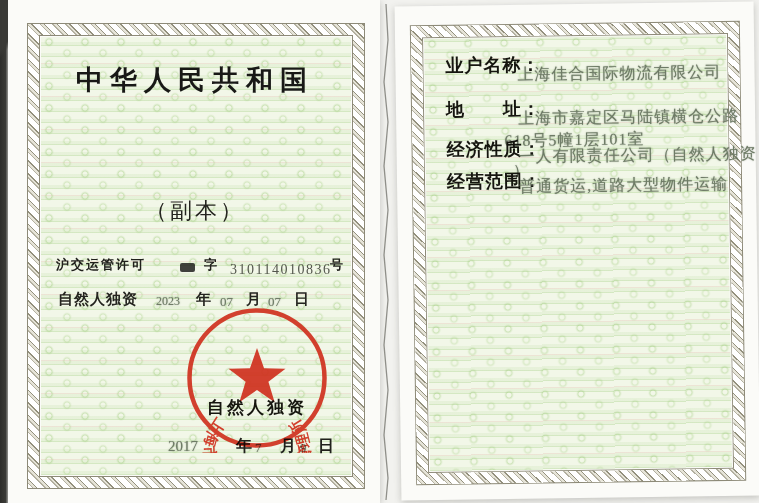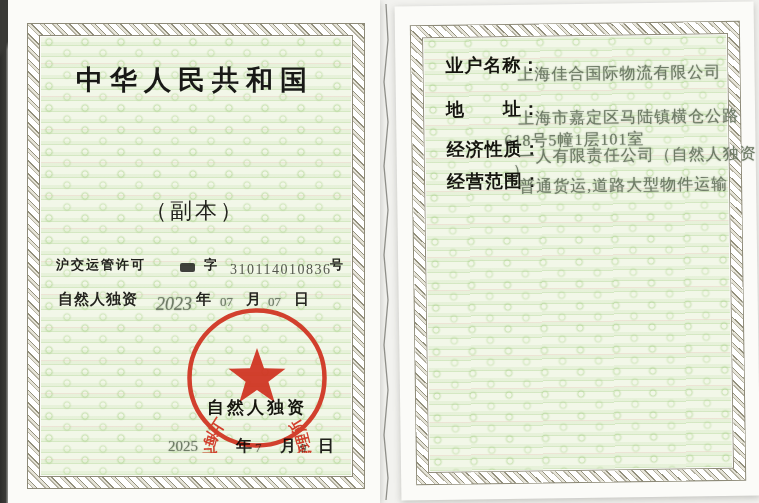--- a/index.html
+++ b/index.html
@@ -65,41 +65,41 @@
     <div class="abs ctr country" style="left:187px;top:62px;">中华人民共和国</div>
     <div class="abs ctr copy" style="left:187px;top:196px;">（副本）</div>
 
     <div class="abs lic" style="left:48px;top:256px;">沪交运管许可</div>
     <div class="smudge" style="left:172px;top:263px;width:15px;height:9px;"></div>
     <div class="abs lic" style="left:196px;top:256px;">字</div>
     <div class="abs lic-num" style="left:222px;top:262px;">310114010836</div>
     <div class="abs lic" style="left:322px;top:256px;">号</div>
 
     <div class="abs valid" style="left:50px;top:290px;">自然人独资</div>
-    <div class="abs typed" style="left:148px;top:294px;font-size:18px;font-style:italic;">2023</div>
+    <div class="abs typed" style="left:148px;top:294px;font-size:12px;">2023</div>
     <div class="abs valid" style="left:188px;top:290px;">年</div>
     <div class="abs typed" style="left:212px;top:294px;font-size:13px;">07</div>
     <div class="abs valid" style="left:238px;top:290px;">月</div>
     <div class="abs typed" style="left:260px;top:294px;font-size:13px;">07</div>
     <div class="abs valid" style="left:286px;top:290px;">日</div>
 
     <div class="abs ctr issuer" style="left:249px;top:396px;">自然人独资</div>
 
     <svg class="seal-svg" style="left:174px;top:303px;width:150px;height:150px;" viewBox="0 0 200 200">
       <defs>
         <path id="sealArc" d="M 50.5 149.5 A 70 70 0 1 0 149.5 149.5" fill="none"></path>
       </defs>
       <circle cx="100" cy="100" r="90" fill="none" stroke="#cf2f1d" stroke-width="6"></circle>
       <text font-size="20" fill="#cf2f1d" font-weight="bold" letter-spacing="1">
         <textPath href="#sealArc" startOffset="4" textLength="320" lengthAdjust="spacingAndGlyphs">上海市嘉定区城市交通运输管理所</textPath>
       </text>
       <polygon fill="#cf2f1d" points="100,60 109.4,87.1 138,87.6 115.2,104.9 123.5,132.4 100,116 76.5,132.4 84.8,104.9 62,87.6 90.6,87.1"></polygon>
     </svg>
 
-    <div class="abs typed" style="left:160px;top:438px;font-size:15px;">2025</div>
+    <div class="abs typed" style="left:160px;top:438px;font-size:15px;">2017</div>
     <div class="abs date-unit" style="left:228px;top:436px;">年</div>
     <div class="abs typed" style="left:247px;top:440px;font-size:13px;">7</div>
     <div class="abs date-unit" style="left:272px;top:436px;">月</div>
     <div class="abs typed" style="left:292px;top:440px;font-size:13px;">9</div>
     <div class="abs date-unit" style="left:310px;top:436px;">日</div>
   </div>
 </div>
 
 <div class="page page-right">
   <div class="frame frame-r">

